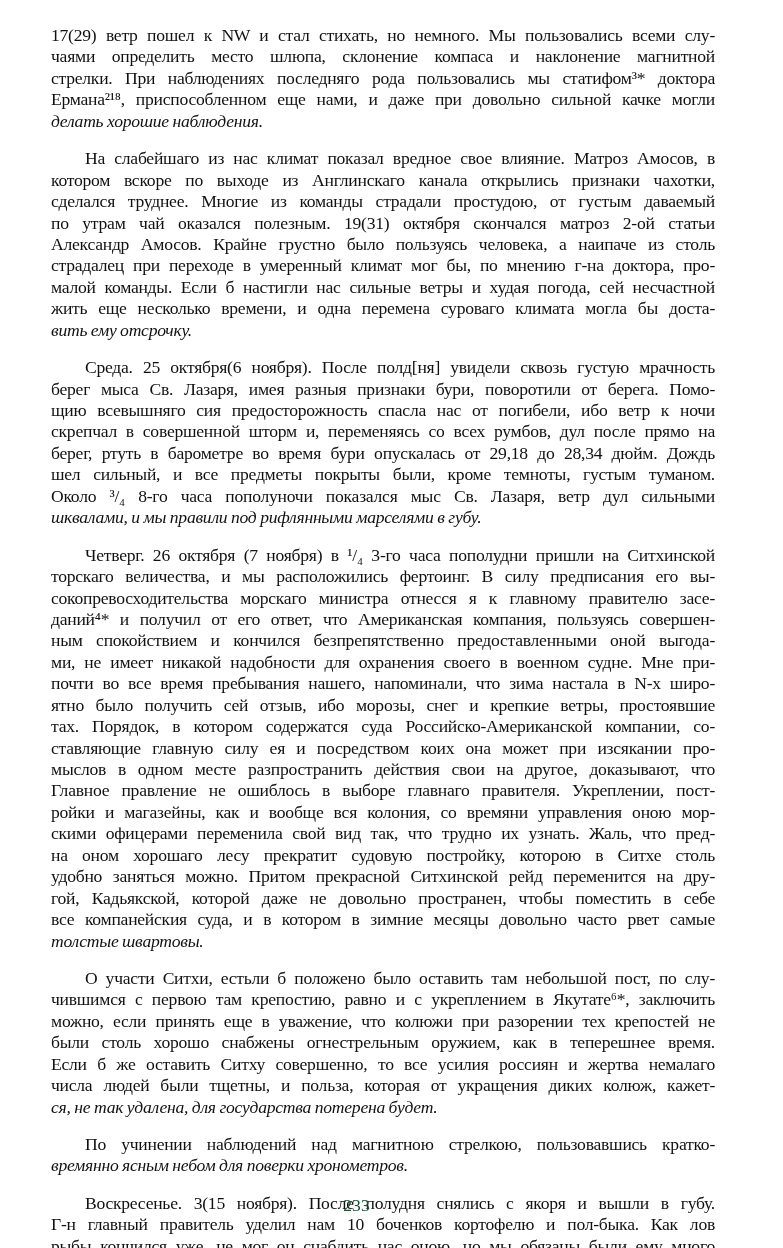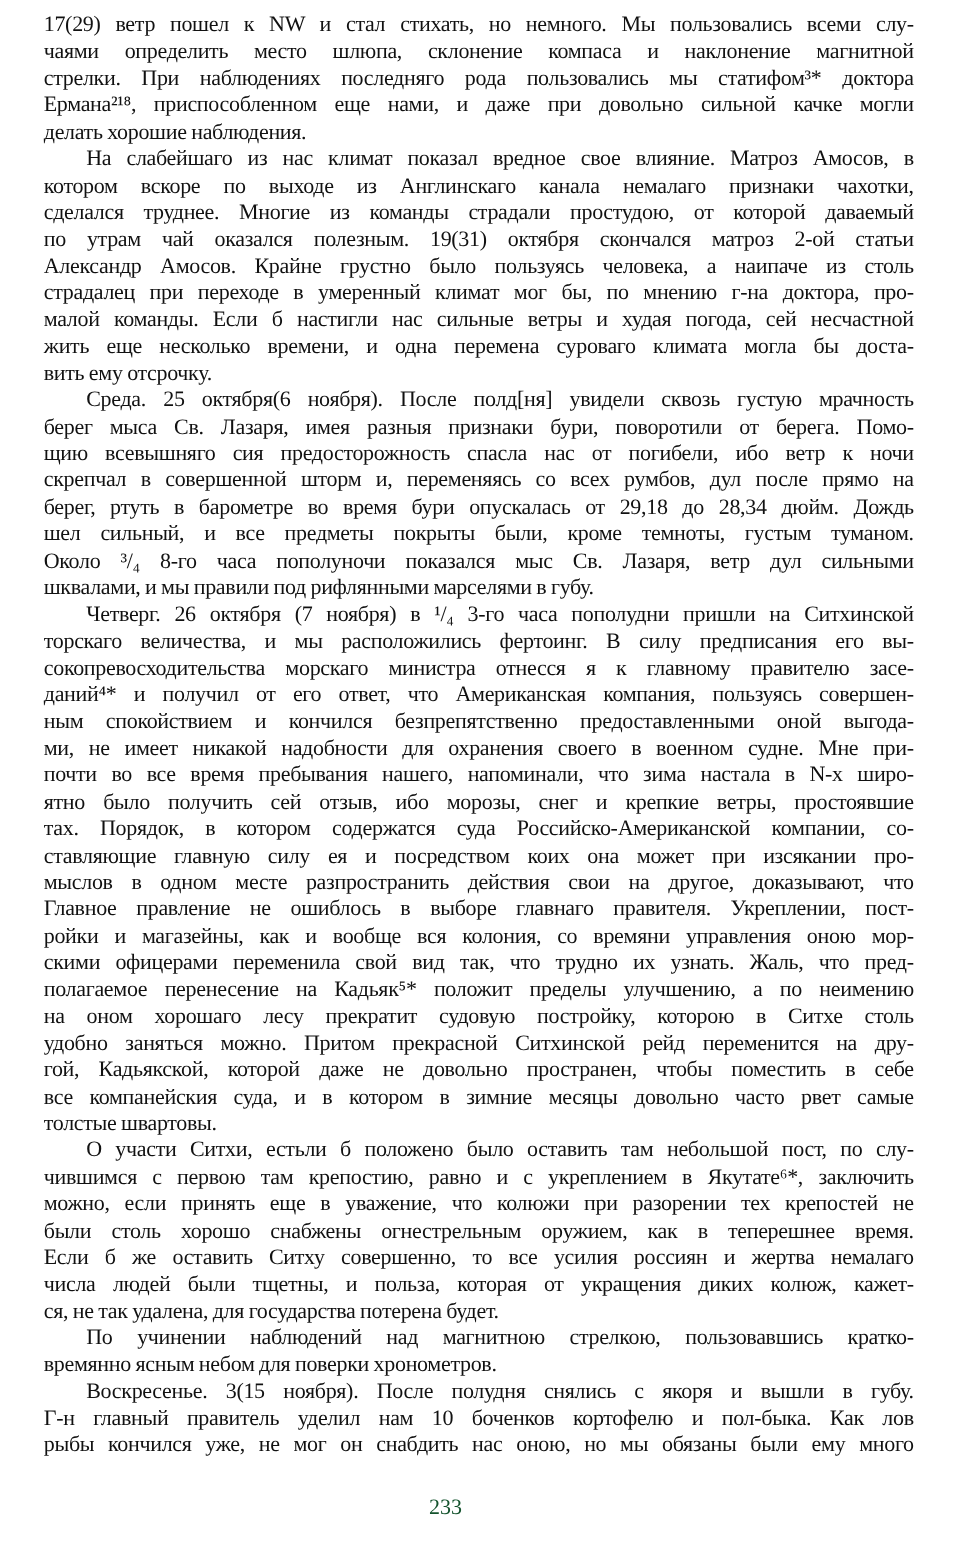--- a/index.html
+++ b/index.html
@@ -19,35 +19,36 @@
     top: 9px;
     width: 696px;
     font-family: "Liberation Serif", serif;
     font-size: 17.6px;
     line-height: 21.45px;
     color: #111111;
     letter-spacing: -0.25px;
     word-spacing: -0.5px;
   }
   .para {
-    margin: 0;
+    margin: 16px;
     text-align: justify;
     text-align-last: justify;
     hyphens: manual;
   }
   .line {
     display: block;
     text-align: justify;
     text-align-last: justify;
     white-space: nowrap;
     height: 21.45px;
     overflow: visible;
   }
   .line.end {
     text-align-last: left;
+    font-style: italic;
   }
   .line.first {
     padding-left: 34px;
   }
   .page-number {
     position: absolute;
     top: 1195px;
     left: 0;
     width: 713px;
     text-align: center;
@@ -64,22 +65,22 @@
   <div class="para">
     <span class="line">17(29) ветр пошел к NW и стал стихать, но немного. Мы пользовались всеми слу-</span>
     <span class="line">чаями определить место шлюпа, склонение компаса и наклонение магнитной</span>
     <span class="line">стрелки. При наблюдениях последняго рода пользовались мы статифом³* доктора</span>
     <span class="line">Ермана²¹⁸, приспособленном еще нами, и даже при довольно сильной качке могли</span>
     <span class="line end">делать хорошие наблюдения.</span>
   </div>
 
   <div class="para">
     <span class="line first">На слабейшаго из нас климат показал вредное свое влияние. Матроз Амосов, в</span>
-    <span class="line">котором вскоре по выходе из Англинскаго канала немалаго признаки чахотки,</span>
-    <span class="line">сделался труднее. Многие из команды страдали простудою, от которой даваемый</span>
+    <span class="line">котором вскоре по выходе из Англинскаго канала открылись признаки чахотки,</span>
+    <span class="line">сделался труднее. Многие из команды страдали простудою, от густым даваемый</span>
     <span class="line">по утрам чай оказался полезным. 19(31) октября скончался матроз 2-ой статьи</span>
     <span class="line">Александр Амосов. Крайне грустно было пользуясь человека, а наипаче из столь</span>
     <span class="line">страдалец при переходе в умеренный климат мог бы, по мнению г-на доктора, про-</span>
     <span class="line">малой команды. Если б настигли нас сильные ветры и худая погода, сей несчастной</span>
     <span class="line">жить еще несколько времени, и одна перемена суроваго климата могла бы доста-</span>
     <span class="line end">вить ему отсрочку.</span>
   </div>
 
   <div class="para">
     <span class="line first">Среда. 25 октября(6 ноября). После полд[ня] увидели сквозь густую мрачность</span>
@@ -100,21 +101,20 @@
     <span class="line">ным спокойствием и кончился безпрепятственно предоставленными оной выгода-</span>
     <span class="line">ми, не имеет никакой надобности для охранения своего в военном судне. Мне при-</span>
     <span class="line">почти во все время пребывания нашего, напоминали, что зима настала в N-х широ-</span>
     <span class="line">ятно было получить сей отзыв, ибо морозы, снег и крепкие ветры, простоявшие</span>
     <span class="line">тах. Порядок, в котором содержатся суда Российско-Американской компании, со-</span>
     <span class="line">ставляющие главную силу ея и посредством коих она может при изсякании про-</span>
     <span class="line">мыслов в одном месте разпространить действия свои на другое, доказывают, что</span>
     <span class="line">Главное правление не ошиблось в выборе главнаго правителя. Укреплении, пост-</span>
     <span class="line">ройки и магазейны, как и вообще вся колония, со времяни управления оною мор-</span>
     <span class="line">скими офицерами переменила свой вид так, что трудно их узнать. Жаль, что пред-</span>
-    <span class="line">полагаемое перенесение на Кадьяк⁵* положит пределы улучшению, а по неимению</span>
     <span class="line">на оном хорошаго лесу прекратит судовую постройку, которою в Ситхе столь</span>
     <span class="line">удобно заняться можно. Притом прекрасной Ситхинской рейд переменится на дру-</span>
     <span class="line">гой, Кадьякской, которой даже не довольно пространен, чтобы поместить в себе</span>
     <span class="line">все компанейския суда, и в котором в зимние месяцы довольно часто рвет самые</span>
     <span class="line end">толстые швартовы.</span>
   </div>
 
   <div class="para">
     <span class="line first">О участи Ситхи, естьли б положено было оставить там небольшой пост, по слу-</span>
     <span class="line">чившимся с первою там крепостию, равно и с укреплением в Якутате⁶*, заключить</span>

